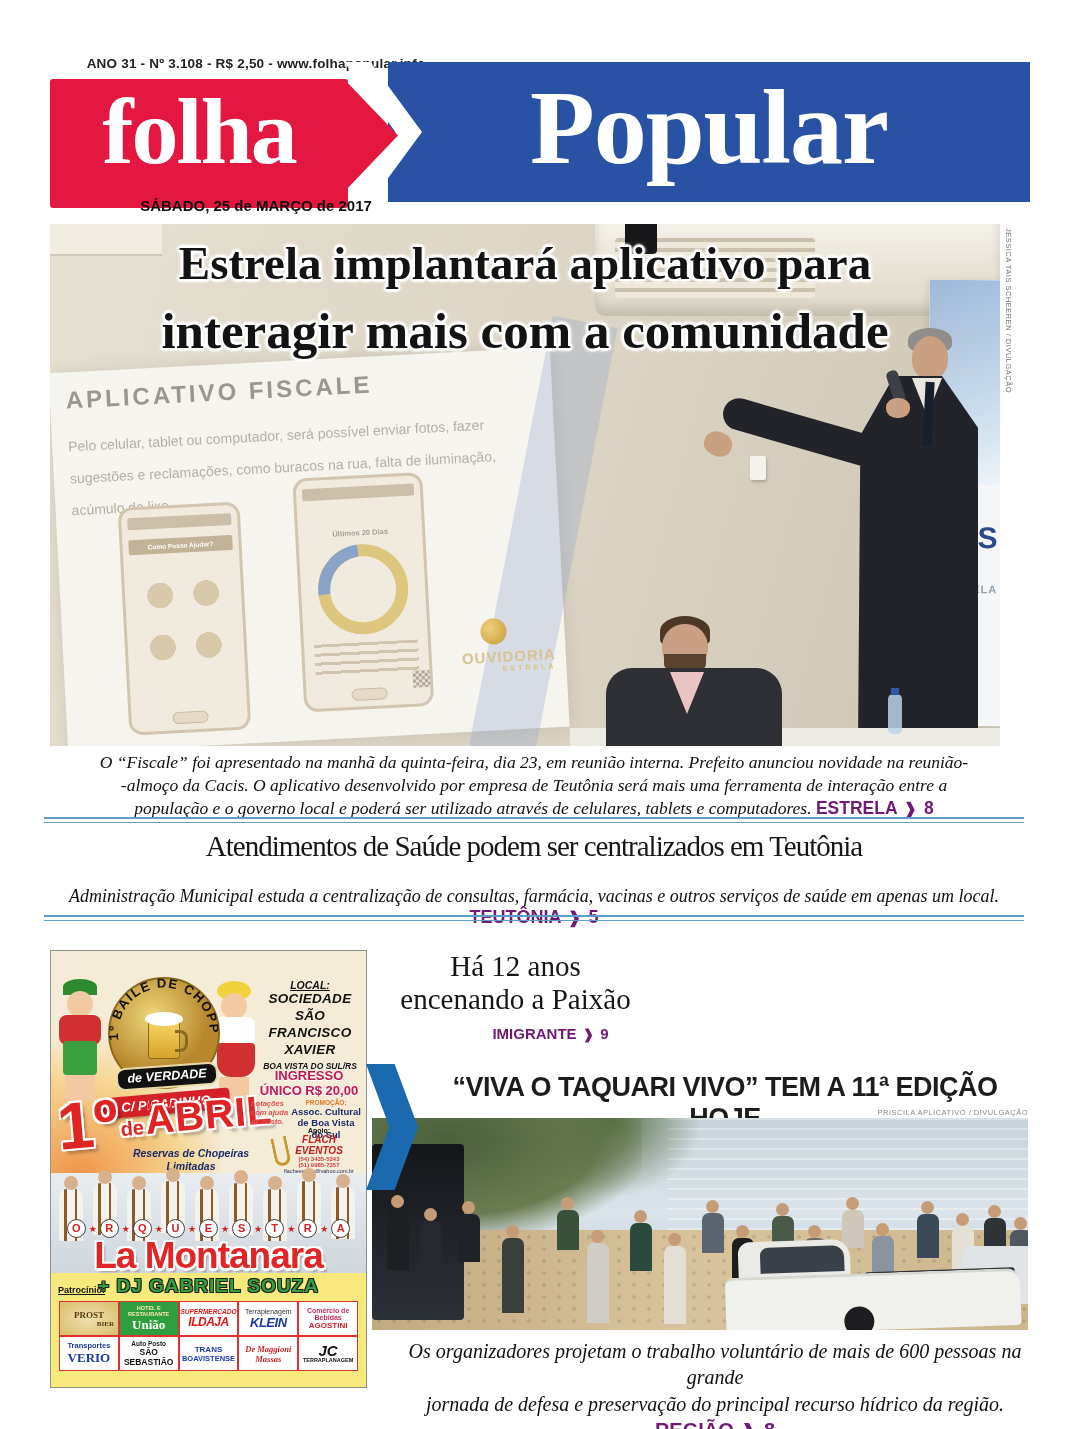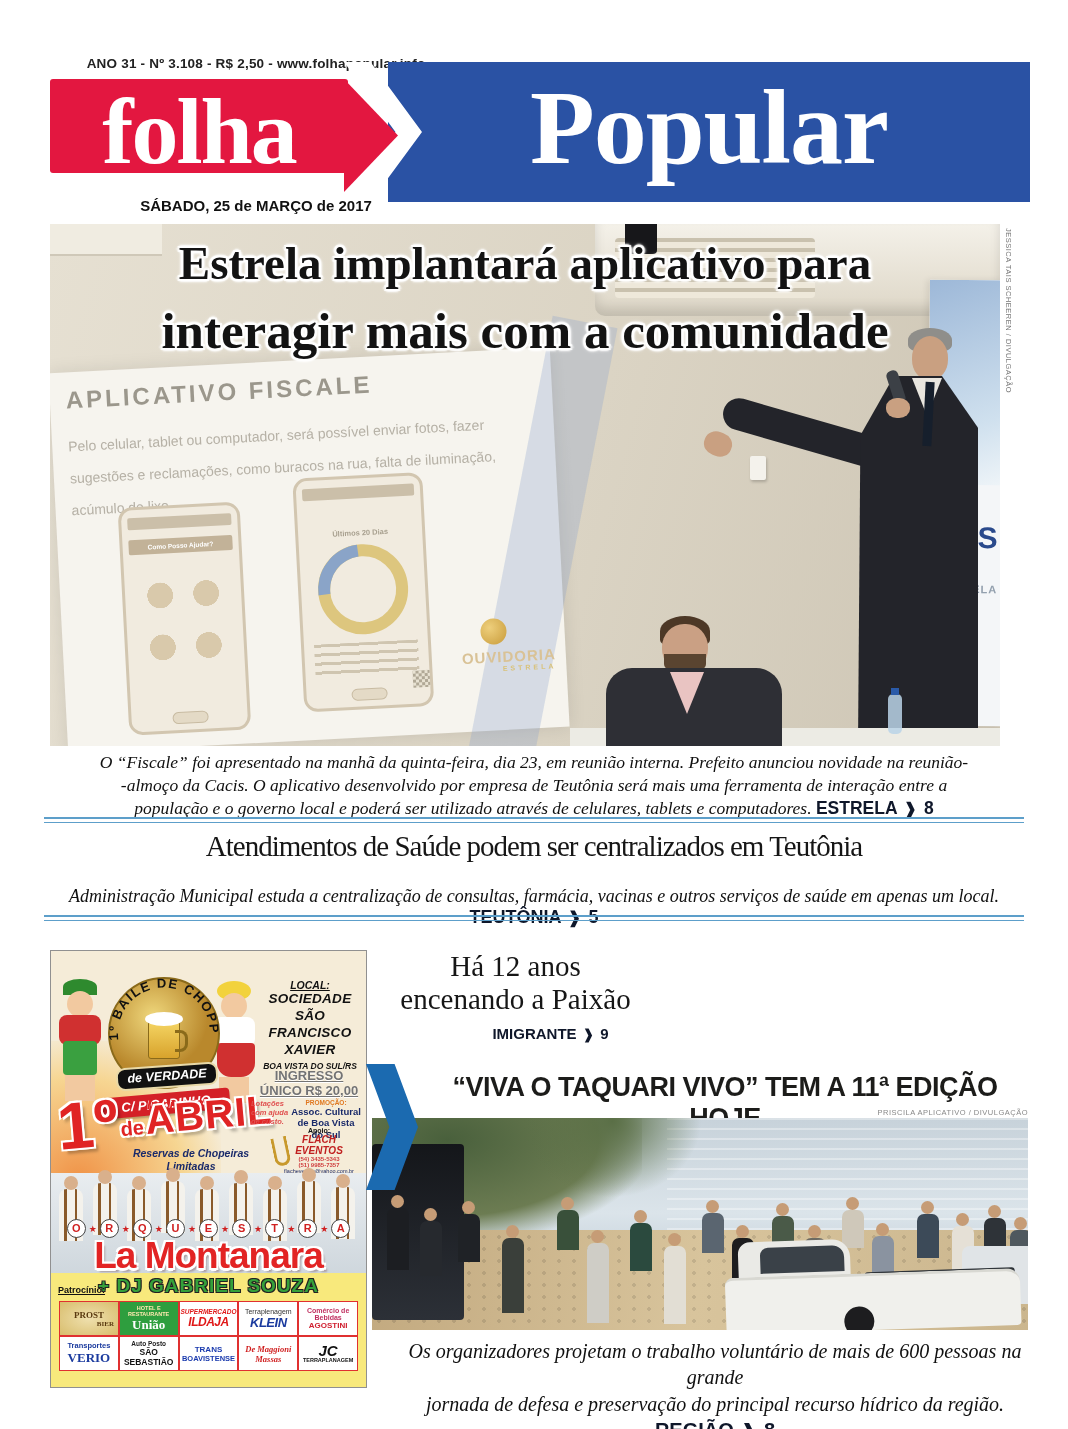--- a/index.html
+++ b/index.html
@@ -2,21 +2,21 @@
 <html><head>
 <meta charset="utf-8">
 <style>
   html,body{margin:0;padding:0;background:#ffffff;}
   .page{position:relative;width:1068px;height:1429px;background:#fff;overflow:hidden;
         font-family:"Liberation Serif",serif;color:#111;}
 
   
   .info{position:absolute;left:56px;top:56px;width:400px;text-align:center;
         font:bold 13.5px "Liberation Sans",sans-serif;color:#222;letter-spacing:.2px;}
-  .m-red{position:absolute;left:50px;top:79px;width:298px;height:94px;background:#e31740;border-radius:3px;}
+  .m-red{position:absolute;left:50px;top:79px;width:298px;height:129px;background:#e31740;border-radius:3px;}
   .m-red span{display:block;text-align:center;font-weight:bold;font-size:94px;line-height:104px;color:#fff;letter-spacing:-2px;}
   .m-blue{position:absolute;left:388px;top:62px;width:642px;height:140px;background:#2a52a4;}
   .m-blue span{display:block;text-align:center;font-weight:bold;font-size:106px;line-height:132px;color:#fff;letter-spacing:-1px;}
   .m-whitechev{position:absolute;left:344px;top:62px;width:78px;height:140px;background:#fff;
         clip-path:polygon(0 0,34% 0,100% 50%,34% 100%,0 100%,66% 50%);}
   .m-redarrow{position:absolute;left:344px;top:79px;width:54px;height:113px;background:#e31740;
         clip-path:polygon(0 0,100% 50%,0 100%);}
   .m-date{position:absolute;left:56px;top:197px;width:400px;text-align:center;
         font:bold 15px "Liberation Sans",sans-serif;color:#111;}
 
@@ -108,21 +108,21 @@
                     0 -3px 2px #fff,0 3px 2px #fff,-3px 0 2px #fff,3px 0 2px #fff,0 0 6px #fff;}
   .h1a{top:12px;font-size:47px;}
   .h1b{top:78px;font-size:51px;}
 
   .vcredit{position:absolute;left:1004px;top:228px;writing-mode:vertical-rl;
         font:400 7.5px "Liberation Sans",sans-serif;color:#777;letter-spacing:.5px;}
 
   
   .cap1{position:absolute;left:94px;top:751px;width:880px;text-align:center;
         font-style:italic;font-size:17.5px;line-height:1.32;color:#101010;}
-  .ref{font-family:"Liberation Sans",sans-serif;font-style:normal;font-weight:bold;color:#0f172a;}
+  .ref{font-family:"Liberation Sans",sans-serif;font-style:normal;font-weight:bold;color:#701a75;}
   .ref .chev{font-size:.9em;padding:0 2px;}
   .rule{position:absolute;left:44px;width:980px;height:3px;border-top:2px solid #5d9fca;border-bottom:1.5px solid #5d9fca;}
   .rule1{top:817px;} .rule2{top:915px;}
   .head2{position:absolute;left:44px;top:830px;width:980px;text-align:center;white-space:nowrap;
         font-size:29px;letter-spacing:-1px;color:#161616;}
   .sub2{position:absolute;left:44px;top:886px;width:980px;text-align:center;font-style:italic;font-size:18px;color:#101010;}
 
   .brief1{position:absolute;left:388px;top:950px;width:255px;text-align:center;font-size:29px;line-height:1.15;color:#161616;}
   .brief2{position:absolute;left:655px;top:950px;width:375px;text-align:center;font-size:29px;line-height:1.15;color:#161616;}
   .brief-ref{display:block;margin-top:8px;font-size:15px;}
@@ -187,22 +187,22 @@
   .toon .leder{position:absolute;left:8px;top:62px;width:34px;height:34px;background:#3aa040;border-radius:4px;}
   .toon .legs{position:absolute;left:10px;top:96px;width:30px;height:26px;background:#f2c9a0;}
   .toon.woman .hat{background:#f2d23c;border-radius:50%;height:20px;}
   .toon.woman .shirt{background:#fff;}
   .toon.woman .leder{background:#d03030;width:38px;border-radius:4px 4px 14px 14px;}
   .adlocal{position:absolute;left:208px;top:28px;width:102px;text-align:center;color:#111;
         font-weight:800;font-style:italic;}
   .adlocal .l0{font-size:10.5px;text-decoration:underline;}
   .adlocal .l1{font-size:13.5px;letter-spacing:.3px;line-height:1.25;}
   .adlocal .l2{font-size:8.5px;margin-top:2px;}
-  .ingresso{position:absolute;left:204px;top:118px;width:108px;text-align:center;color:#737373;
-        font-weight:800;font-size:13px;line-height:1.15;text-shadow:0 1px 0 #fff;text-decoration:underline;}
+  .ingresso{position:absolute;left:204px;top:118px;width:108px;text-align:center;color:#be185d;
+        font-weight:800;font-size:13px;line-height:1.15;text-shadow:0 1px 0 #fff;}
   .inicio{position:absolute;left:96px;top:146px;font:bold italic 13px "Liberation Sans",sans-serif;color:#e02424;}
   .bigdate{position:absolute;left:6px;top:138px;width:200px;transform:rotate(-5deg);color:#e02424;
         text-shadow:-2px -2px 0 #fff,2px -2px 0 #fff,-2px 2px 0 #fff,2px 2px 0 #fff,4px 5px 3px rgba(0,0,0,.25);
         font-weight:800;}
   .bd1{font-size:66px;line-height:.9;vertical-align:-8px;}
   .bd2{font-size:20px;padding:0 2px;}
   .bd3{font-size:40px;letter-spacing:1px;}
   .lotacoes{position:absolute;left:200px;top:148px;width:38px;font:bold italic 7.5px "Liberation Sans",sans-serif;color:#e05050;}
   .promo{position:absolute;left:240px;top:148px;width:70px;text-align:center;}
   .promo .p0{font:bold 6.5px "Liberation Sans",sans-serif;color:#e07820;}

